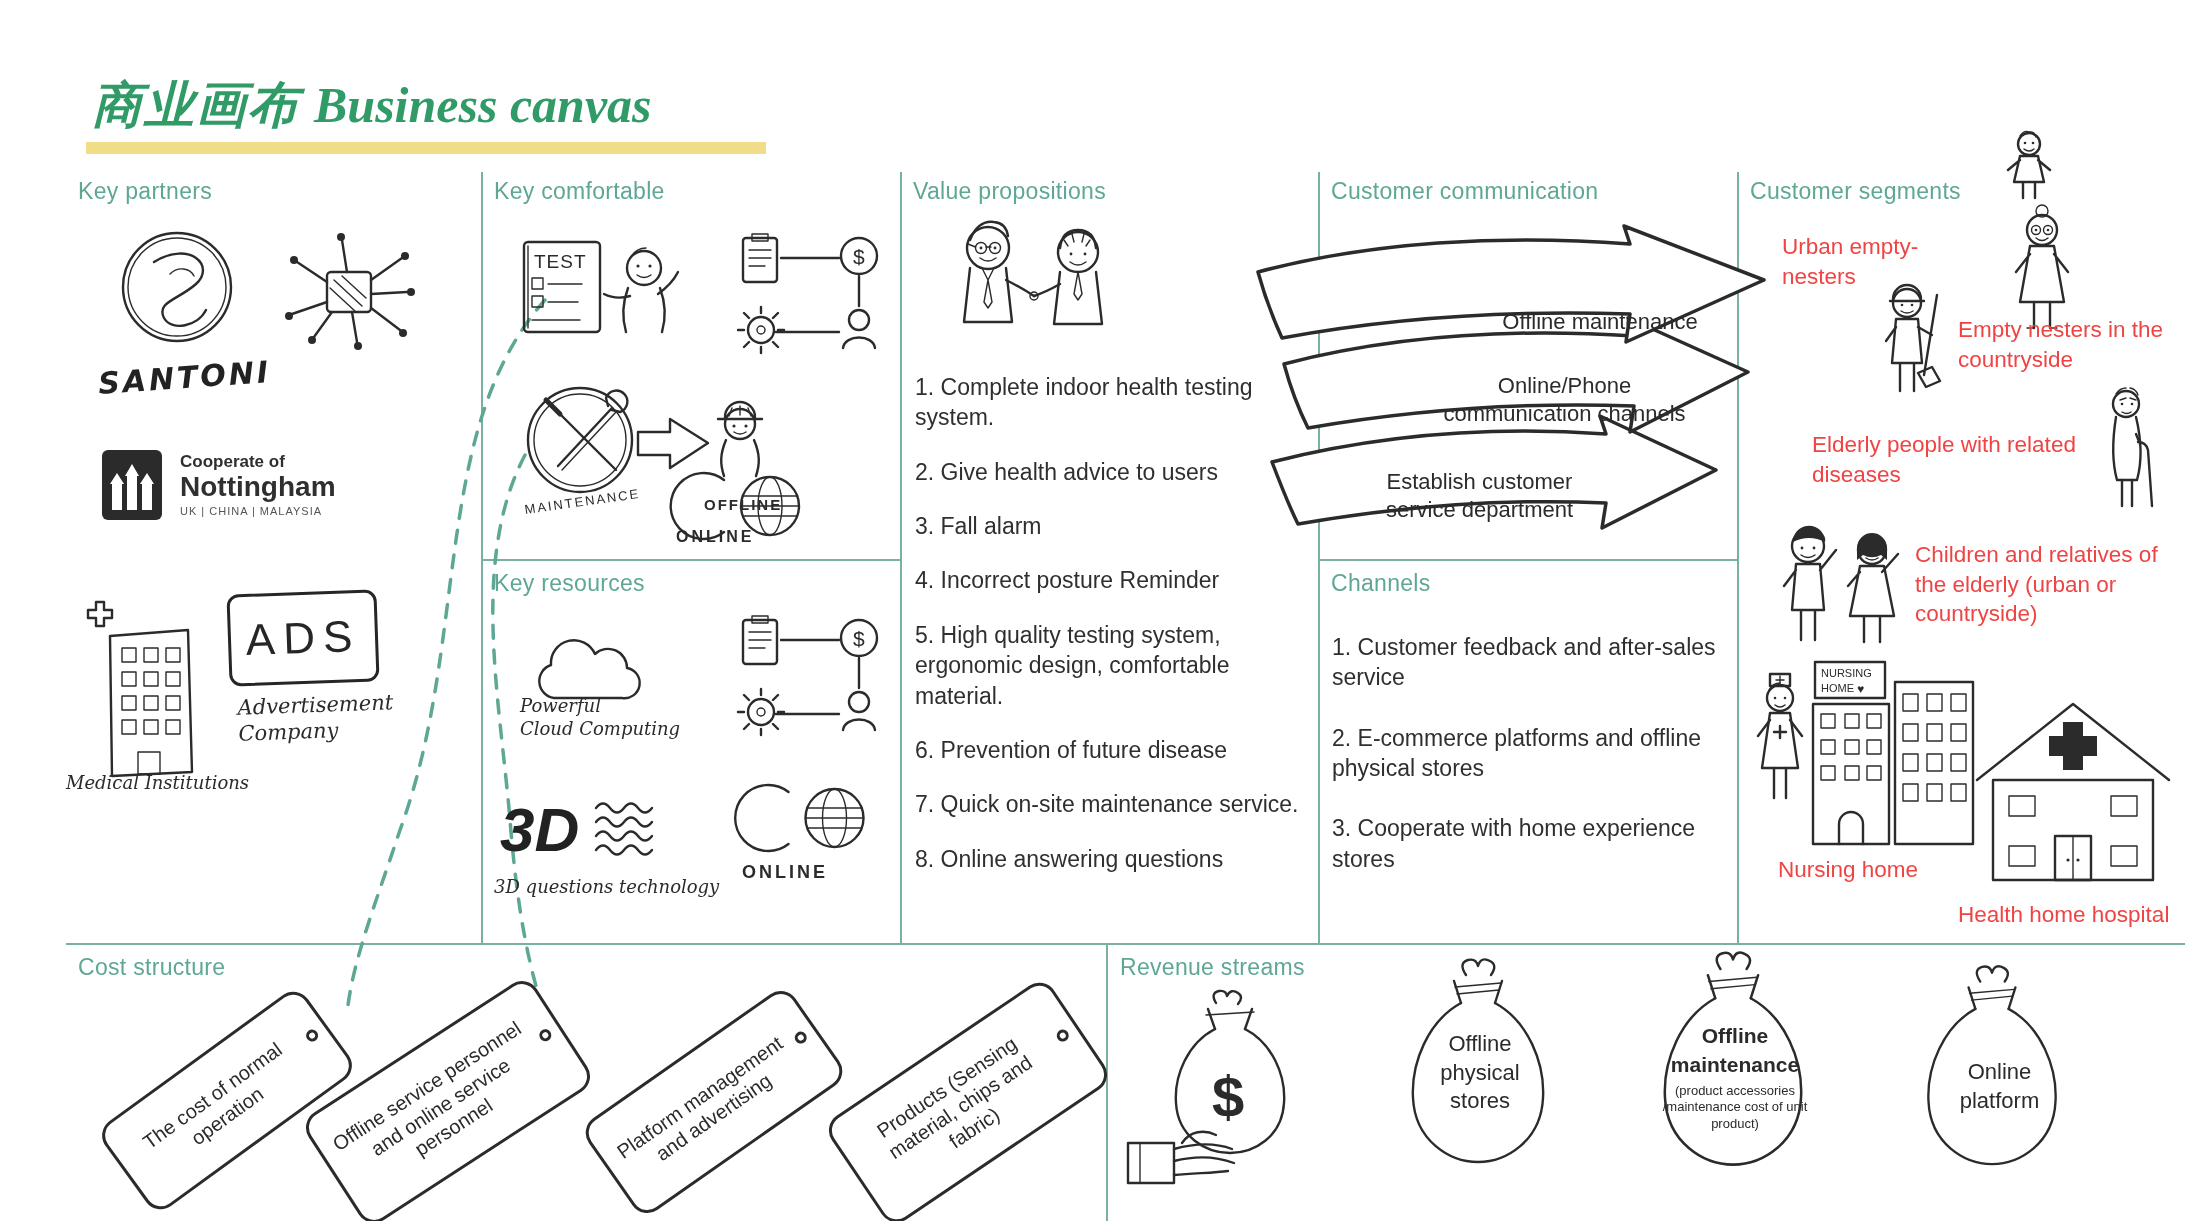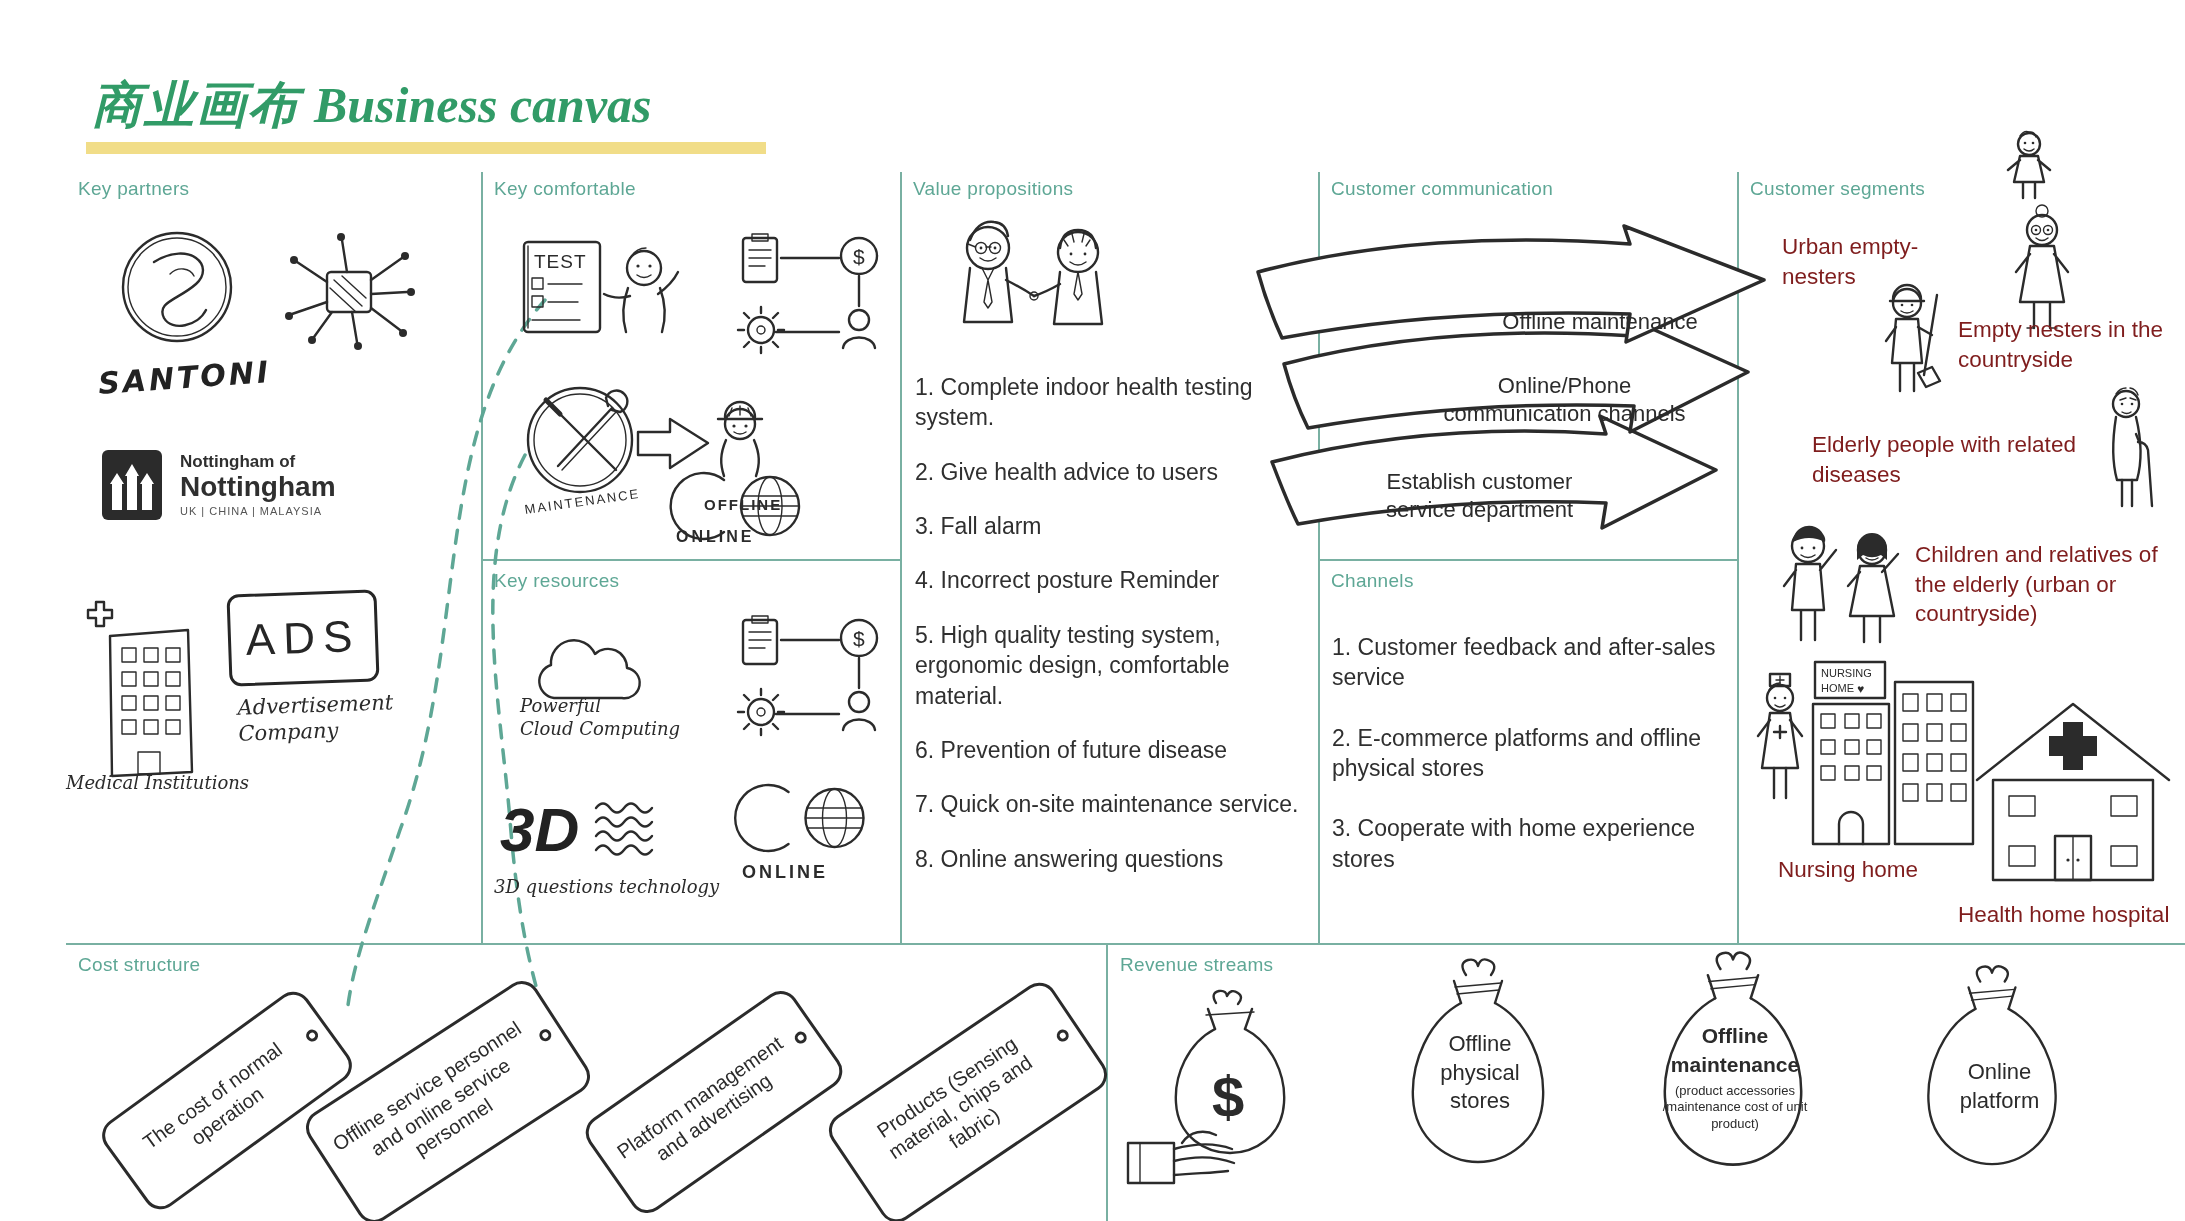--- a/index.html
+++ b/index.html
@@ -13,26 +13,26 @@
   .title-zh { font-family:"DejaVu Sans", sans-serif; font-weight:bold; font-style:italic;
               font-size:50px; color:#319b67; letter-spacing:2px; margin-right:14px; }
   .title-en { font-family:"Liberation Serif", serif; font-weight:bold; font-style:italic;
               font-size:50px; color:#319b67; }
   .title-underline { position:absolute; left:86px; top:142px; width:680px; height:12px; background:#f1dd88; }
 
   
   .gridline { position:absolute; background:#79b0a2; z-index:1; }
 
   
-  .hdr { position:absolute; font-size:19px; color:#5ea795; letter-spacing:.3px; z-index:3; }
+  .hdr { position:absolute; font-size:23px; color:#5ea795; letter-spacing:.3px; z-index:3; }
 
   
   .vp-item { font-size:23px; line-height:1.32; margin-bottom:24px; color:#2f2f2f; }
   .ch-item { font-size:23px; line-height:1.32; margin-bottom:30px; color:#2f2f2f; }
-  .seg-text { position:absolute; font-size:22.5px; line-height:1.32; color:#7f1d1d; z-index:3; }
+  .seg-text { position:absolute; font-size:22.5px; line-height:1.32; color:#ef4444; z-index:3; }
   .hand { font-family:"DejaVu Serif", serif; font-style:italic; color:#2b2b2b; }
   .caps-label { font-weight:bold; letter-spacing:3px; color:#2b2b2b; }
 
   
   svg.ink * { stroke:#2b2b2b; fill:none; stroke-width:2.4; stroke-linecap:round; stroke-linejoin:round; }
   svg.ink .t { stroke-width:1.4; }
   svg.ink .b { stroke-width:5; }
   svg.ink .f { fill:#2b2b2b; stroke:none; }
   svg.ink .w { fill:#ffffff; }
   svg.ink .wn { fill:#ffffff; stroke:none; }
@@ -121,21 +121,21 @@
   </svg>
 
   <svg class="ink abs" style="left:100px;top:448px" width="64" height="74" viewBox="0 0 64 74">
     <rect class="f" x="2" y="2" width="60" height="70" rx="6"></rect>
     <path class="wn" d="M10,36 L17,25 L24,36 Z M25,28 L32,16 L39,28 Z M40,36 L47,25 L54,36 Z"></path>
     <rect class="wn" x="12" y="36" width="10" height="26"></rect>
     <rect class="wn" x="27" y="28" width="10" height="34"></rect>
     <rect class="wn" x="42" y="36" width="10" height="26"></rect>
   </svg>
   <div class="abs" style="left:180px;top:452px;z-index:3">
-    <div class="uon-text1">Nottingham of</div>
+    <div class="uon-text1">Cooperate of</div>
     <div class="uon-text2">Nottingham</div>
     <div class="uon-text3">UK | CHINA | MALAYSIA</div>
   </div>
 
   <div class="ads-sign" style="left:228px;top:592px;width:150px;height:92px">
     <span class="ads-text">ADS</span>
   </div>
   <div class="abs hand" style="left:238px;top:692px;font-size:21px;line-height:1.25;transform:rotate(-2deg);z-index:3">
     <div>Advertisement</div>
     <div>Company</div>

